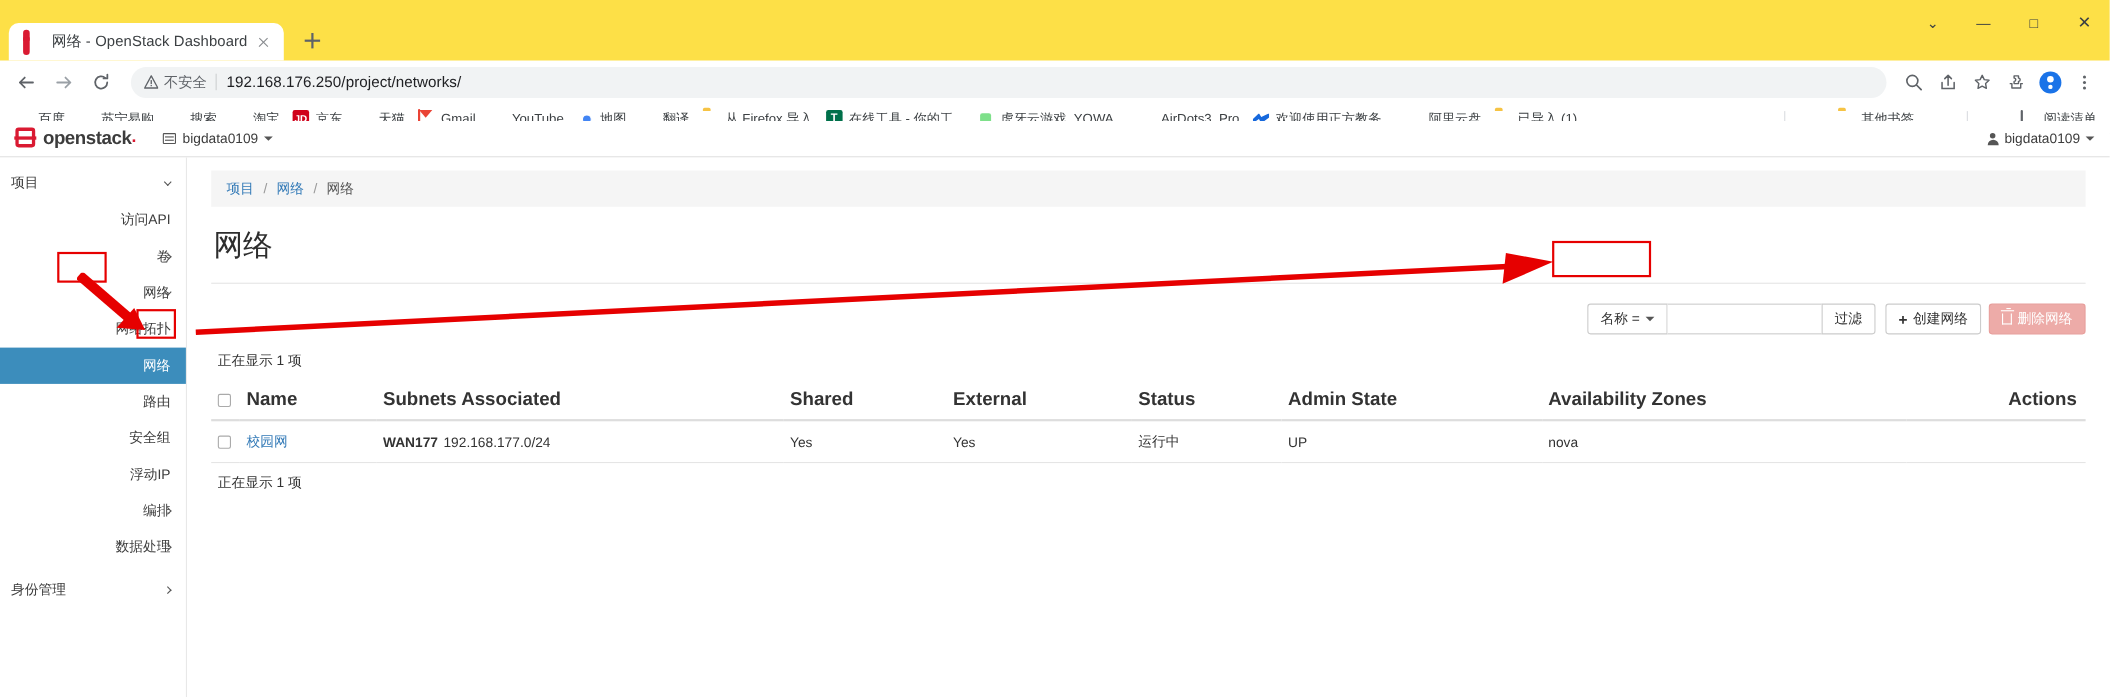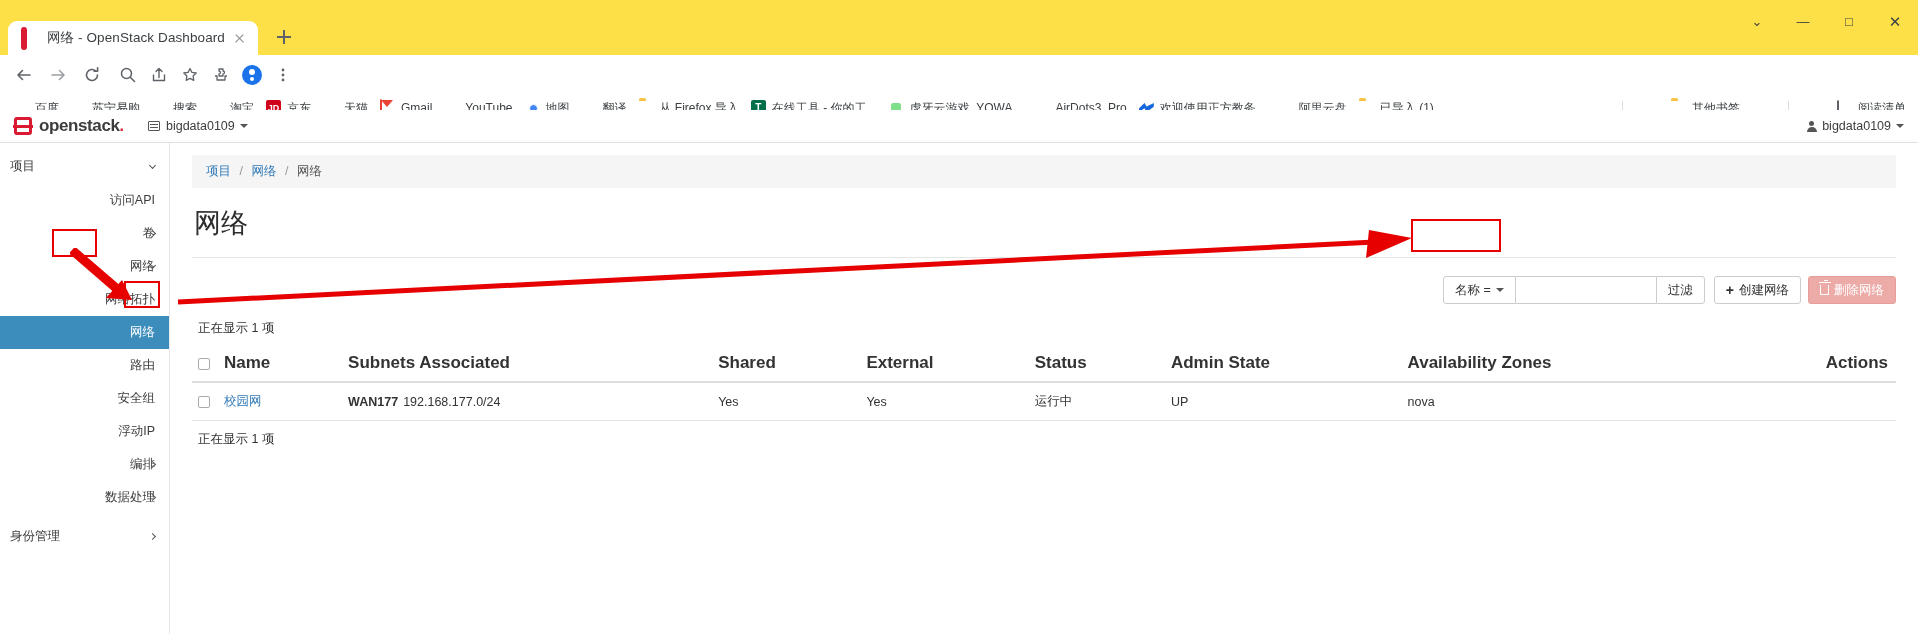--- a/index.html
+++ b/index.html
@@ -133,21 +133,21 @@
   .fav-reading{width:15px;height:14px;border:1.5px solid #5f6368;border-radius:2px;position:relative;}
   .fav-reading:after{content:"";position:absolute;left:2px;top:2px;right:2px;height:1.3px;background:#5f6368;
     box-shadow:0 3px 0 #5f6368, 0 6px 0 #5f6368;}
 
   
   .os-app{position:absolute;left:0;top:110px;width:1918px;height:524px;background:#fff;}
   .os-topbar{
     height:33px;background:#fff;border-bottom:1px solid #e1e1e1;
     display:flex;align-items:center;padding:0 14px;position:relative;
   }
-  .os-brand{display:flex;align-items:center;margin-right:24px;}
+  .os-brand{display:flex;margin-right:24px;}
   .os-brand-mark{width:18px;height:18px;position:relative;margin-right:7px;}
   .os-brand-mark:before{content:"";position:absolute;inset:0;border:3px solid #da1a32;border-radius:3px;}
   .os-brand-mark:after{content:"";position:absolute;left:-1px;right:-1px;top:7.5px;height:3px;background:#da1a32;}
   .os-brand-txt{font-size:17px;font-weight:bold;color:#3c3c3c;letter-spacing:-.4px;}
   .os-brand-dot{color:#da1a32;font-weight:bold;}
   .os-proj{display:flex;align-items:center;font-size:12.5px;color:#3c3c3c;}
   .proj-ico{width:12px;height:10px;border:1.4px solid #555;border-radius:1px;margin-right:6px;position:relative;}
   .proj-ico:after{content:"";position:absolute;left:1px;right:1px;top:1.5px;height:1.2px;background:#555;
     box-shadow:0 3px 0 #555;}
   .caret{display:inline-block;width:0;height:0;border-left:4px solid transparent;
@@ -264,20 +264,32 @@
           <path d="M3 9h12M10.5 4.5L15 9l-4.5 4.5" stroke="#9aa0a6" stroke-width="1.6" fill="none" stroke-linecap="round" stroke-linejoin="round"></path>
         </svg>
     </div>
     <div class="navicon">
       <svg width="18" height="18" viewBox="0 0 18 18">
           <path d="M14.5 9a5.5 5.5 0 1 1-1.7-4" stroke="#5f6368" stroke-width="1.6" fill="none" stroke-linecap="round"></path>
           <path d="M14.6 1.8V5.3h-3.5" stroke="#5f6368" stroke-width="1.6" fill="none" stroke-linecap="round" stroke-linejoin="round"></path>
         </svg>
     </div>
 
+    <div class="omnibox">
+      <span class="warn-tri">
+        <svg width="13" height="13" viewBox="0 0 13 13">
+            <path d="M6.5 1L12.5 12H0.5z" fill="none" stroke="#5f6368" stroke-width="1.2" stroke-linejoin="round"></path>
+            <rect x="5.9" y="4.8" width="1.2" height="3.6" fill="#5f6368"></rect>
+            <rect x="5.9" y="9.2" width="1.2" height="1.2" fill="#5f6368"></rect>
+          </svg>
+      </span>
+      <span class="sec-label">不安全</span>
+      <span class="sec-sep"></span>
+      <span class="url">192.168.176.250/project/networks/</span>
+    </div>
 
     <div class="tb-right">
       <div class="tbicon">
         <svg width="17" height="17" viewBox="0 0 17 17">
             <circle cx="7" cy="7" r="5" fill="none" stroke="#5f6368" stroke-width="1.5"></circle>
             <path d="M11 11l4 4" stroke="#5f6368" stroke-width="1.6" stroke-linecap="round"></path>
           </svg>
       </div>
       <div class="tbicon">
         <svg width="17" height="17" viewBox="0 0 17 17">

